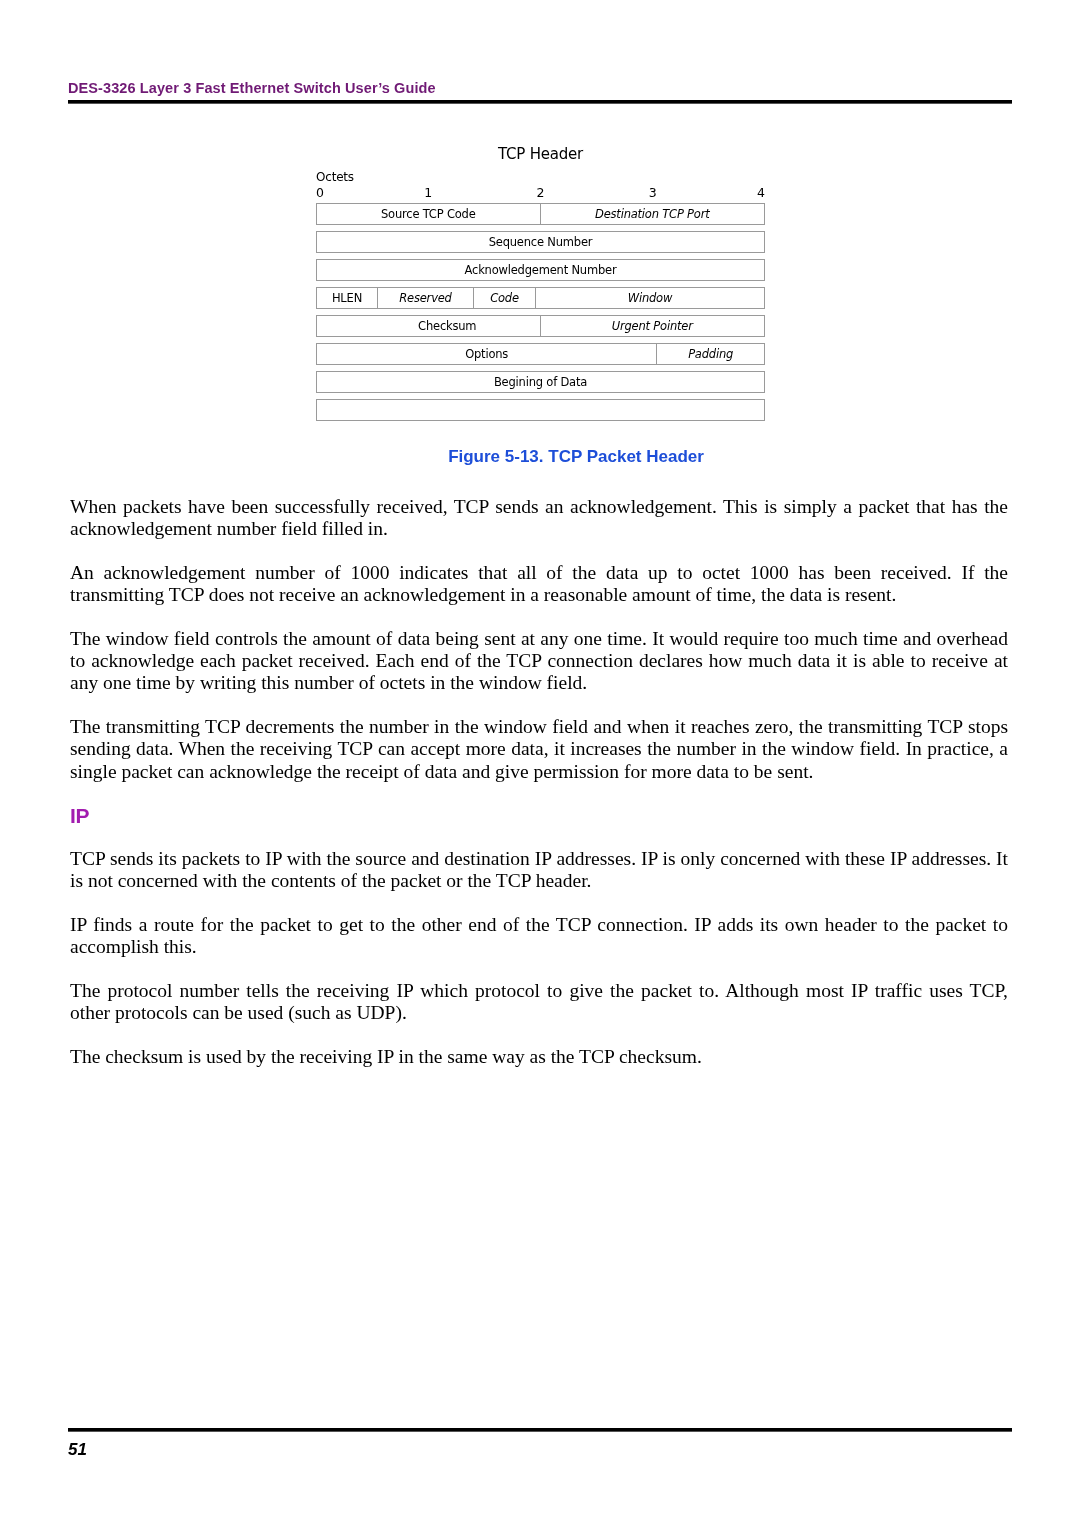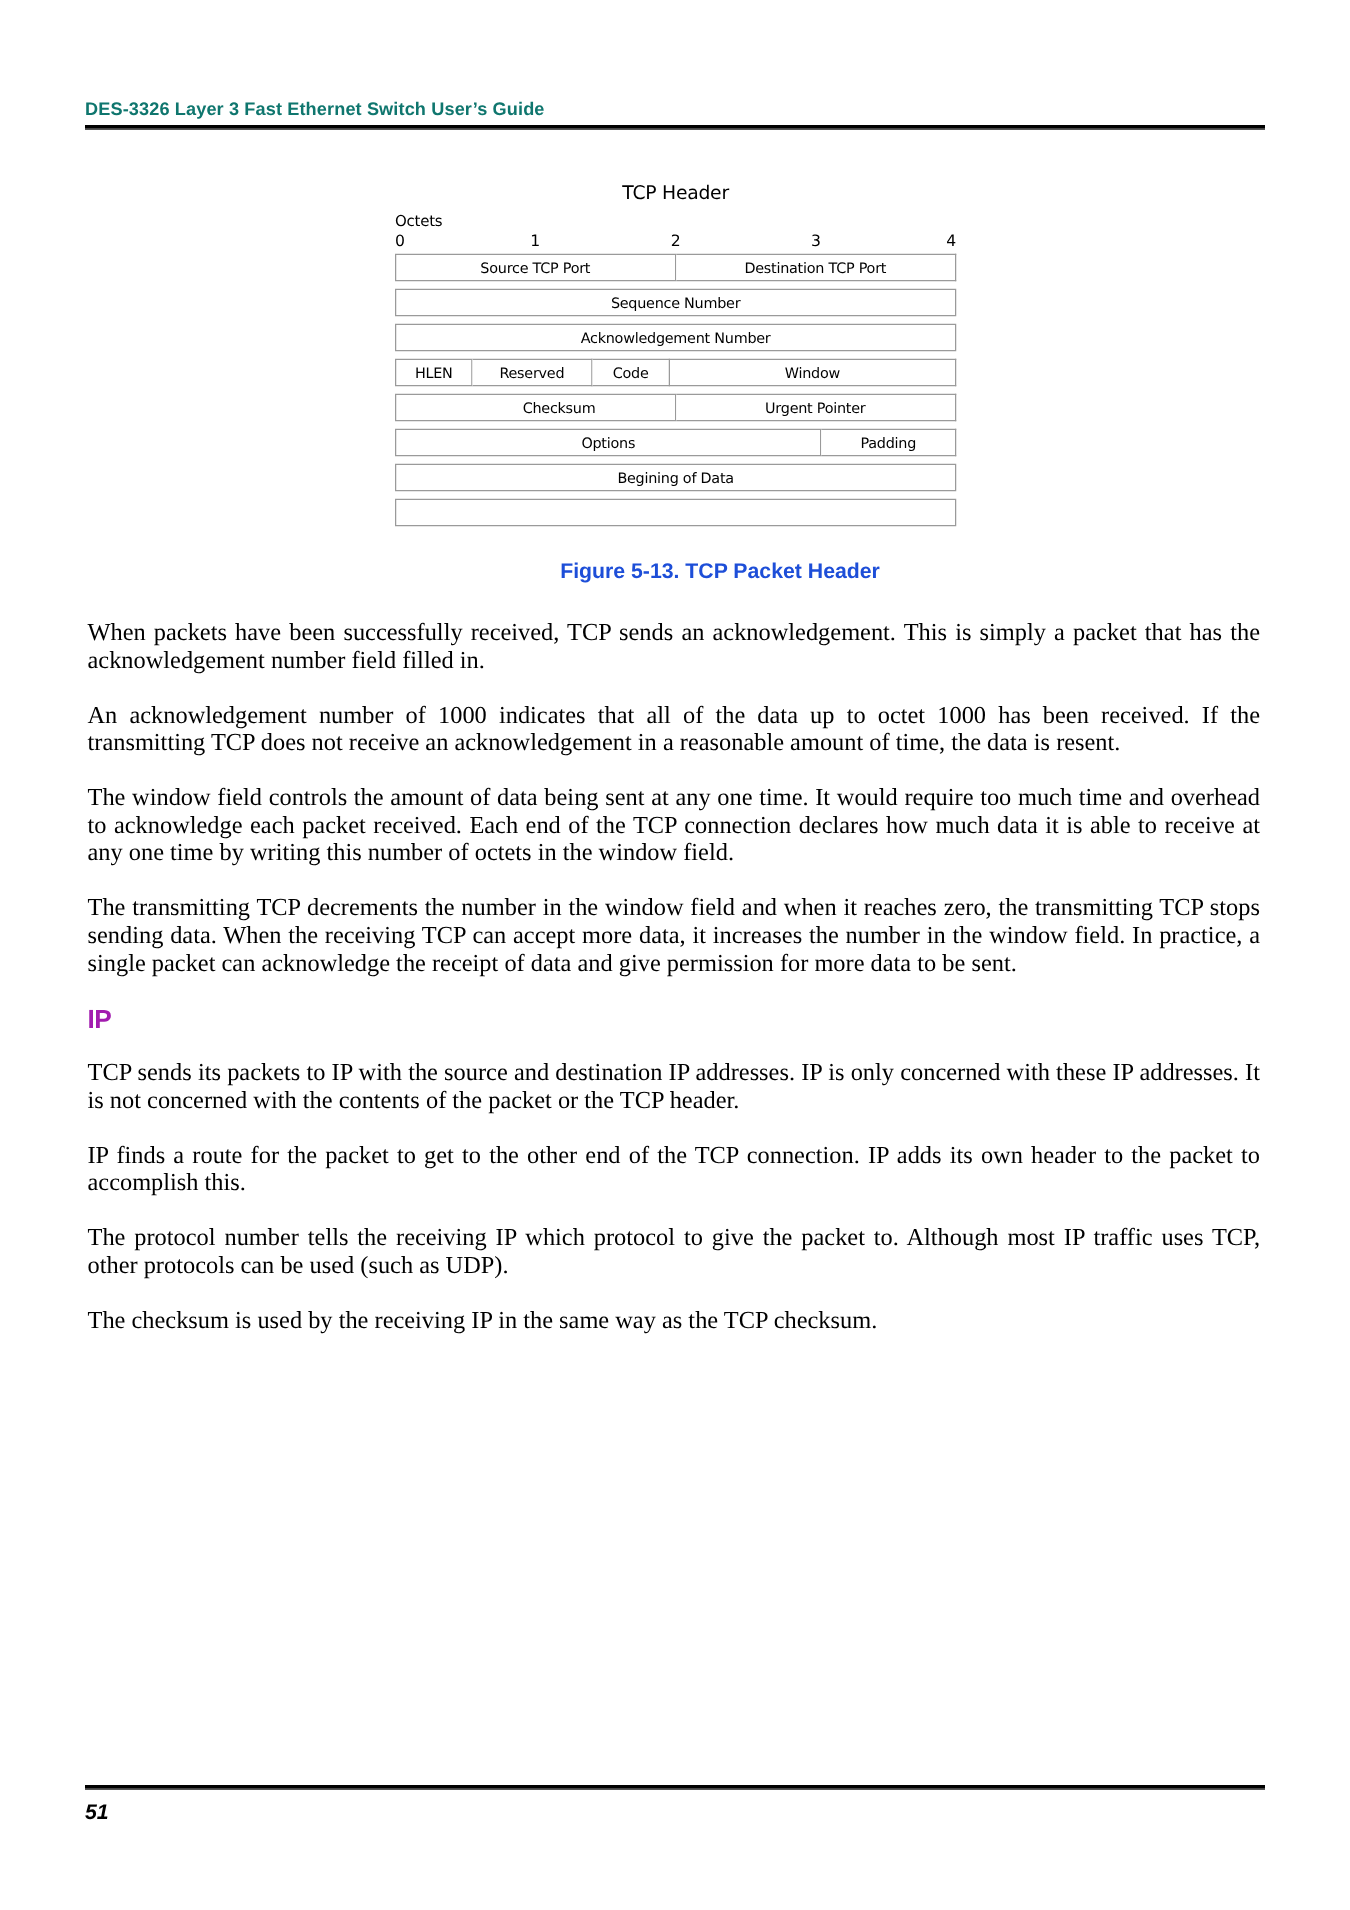--- a/index.html
+++ b/index.html
@@ -28,21 +28,21 @@
     position: absolute;
     left: 68px;
     top: 80px;
     width: 944px;
   }
   .doc-header-text {
     font-family: "Liberation Sans", sans-serif;
     font-weight: bold;
     font-size: 14.5px;
     letter-spacing: 0.1px;
-    color: #0f766e;
+    color: #701a75;
     white-space: nowrap;
   }
   .doc-header-rule {
     margin-top: 4px;
     width: 944px;
     height: 0;
     border-top: 3px solid #000000;
     border-bottom: 1px solid #555555;
   }
 
@@ -99,21 +99,21 @@
     justify-content: center;
     font-family: "DejaVu Sans", sans-serif;
     font-size: 11.5px;
     letter-spacing: -0.2px;
     color: #000;
     background: #ffffff;
     height: 22px;
     overflow: hidden;
     white-space: nowrap;
   }
-  .pkt-cell + .pkt-cell { border-left: none; }
+  .pkt-cell + .pkt-cell { border-left: none; font-style: italic; }
 
   .fig-caption {
     position: absolute;
     left: 0;
     top: 447px;
     width: 1080px;
     text-align: center;
     font-family: "Liberation Sans", sans-serif;
     font-weight: bold;
     font-size: 17px;
@@ -185,21 +185,21 @@
     <div class="octets-label">Octets</div>
     <div class="scale-row" id="scale-row">
         <span class="scale-tick first" style="left: 0%;">0</span>
         <span class="scale-tick" style="left: 25%;">1</span>
         <span class="scale-tick" style="left: 50%;">2</span>
         <span class="scale-tick" style="left: 75%;">3</span>
         <span class="scale-tick last" style="left: 100%;">4</span>
       </div>
     <div id="pkt-rows">
         <div class="pkt-row">
-          <div class="pkt-cell" style="width: 50%;">Source TCP Port</div>
+          <div class="pkt-cell" style="width: 50%;">Source TCP Code</div>
           <div class="pkt-cell" style="width: 50%;">Destination TCP Port</div>
         </div>
         <div class="pkt-row">
           <div class="pkt-cell" style="width: 100%;">Sequence Number</div>
         </div>
         <div class="pkt-row">
           <div class="pkt-cell" style="width: 100%;">Acknowledgement Number</div>
         </div>
         <div class="pkt-row">
           <div class="pkt-cell" style="width: 13.8%;">HLEN</div>

